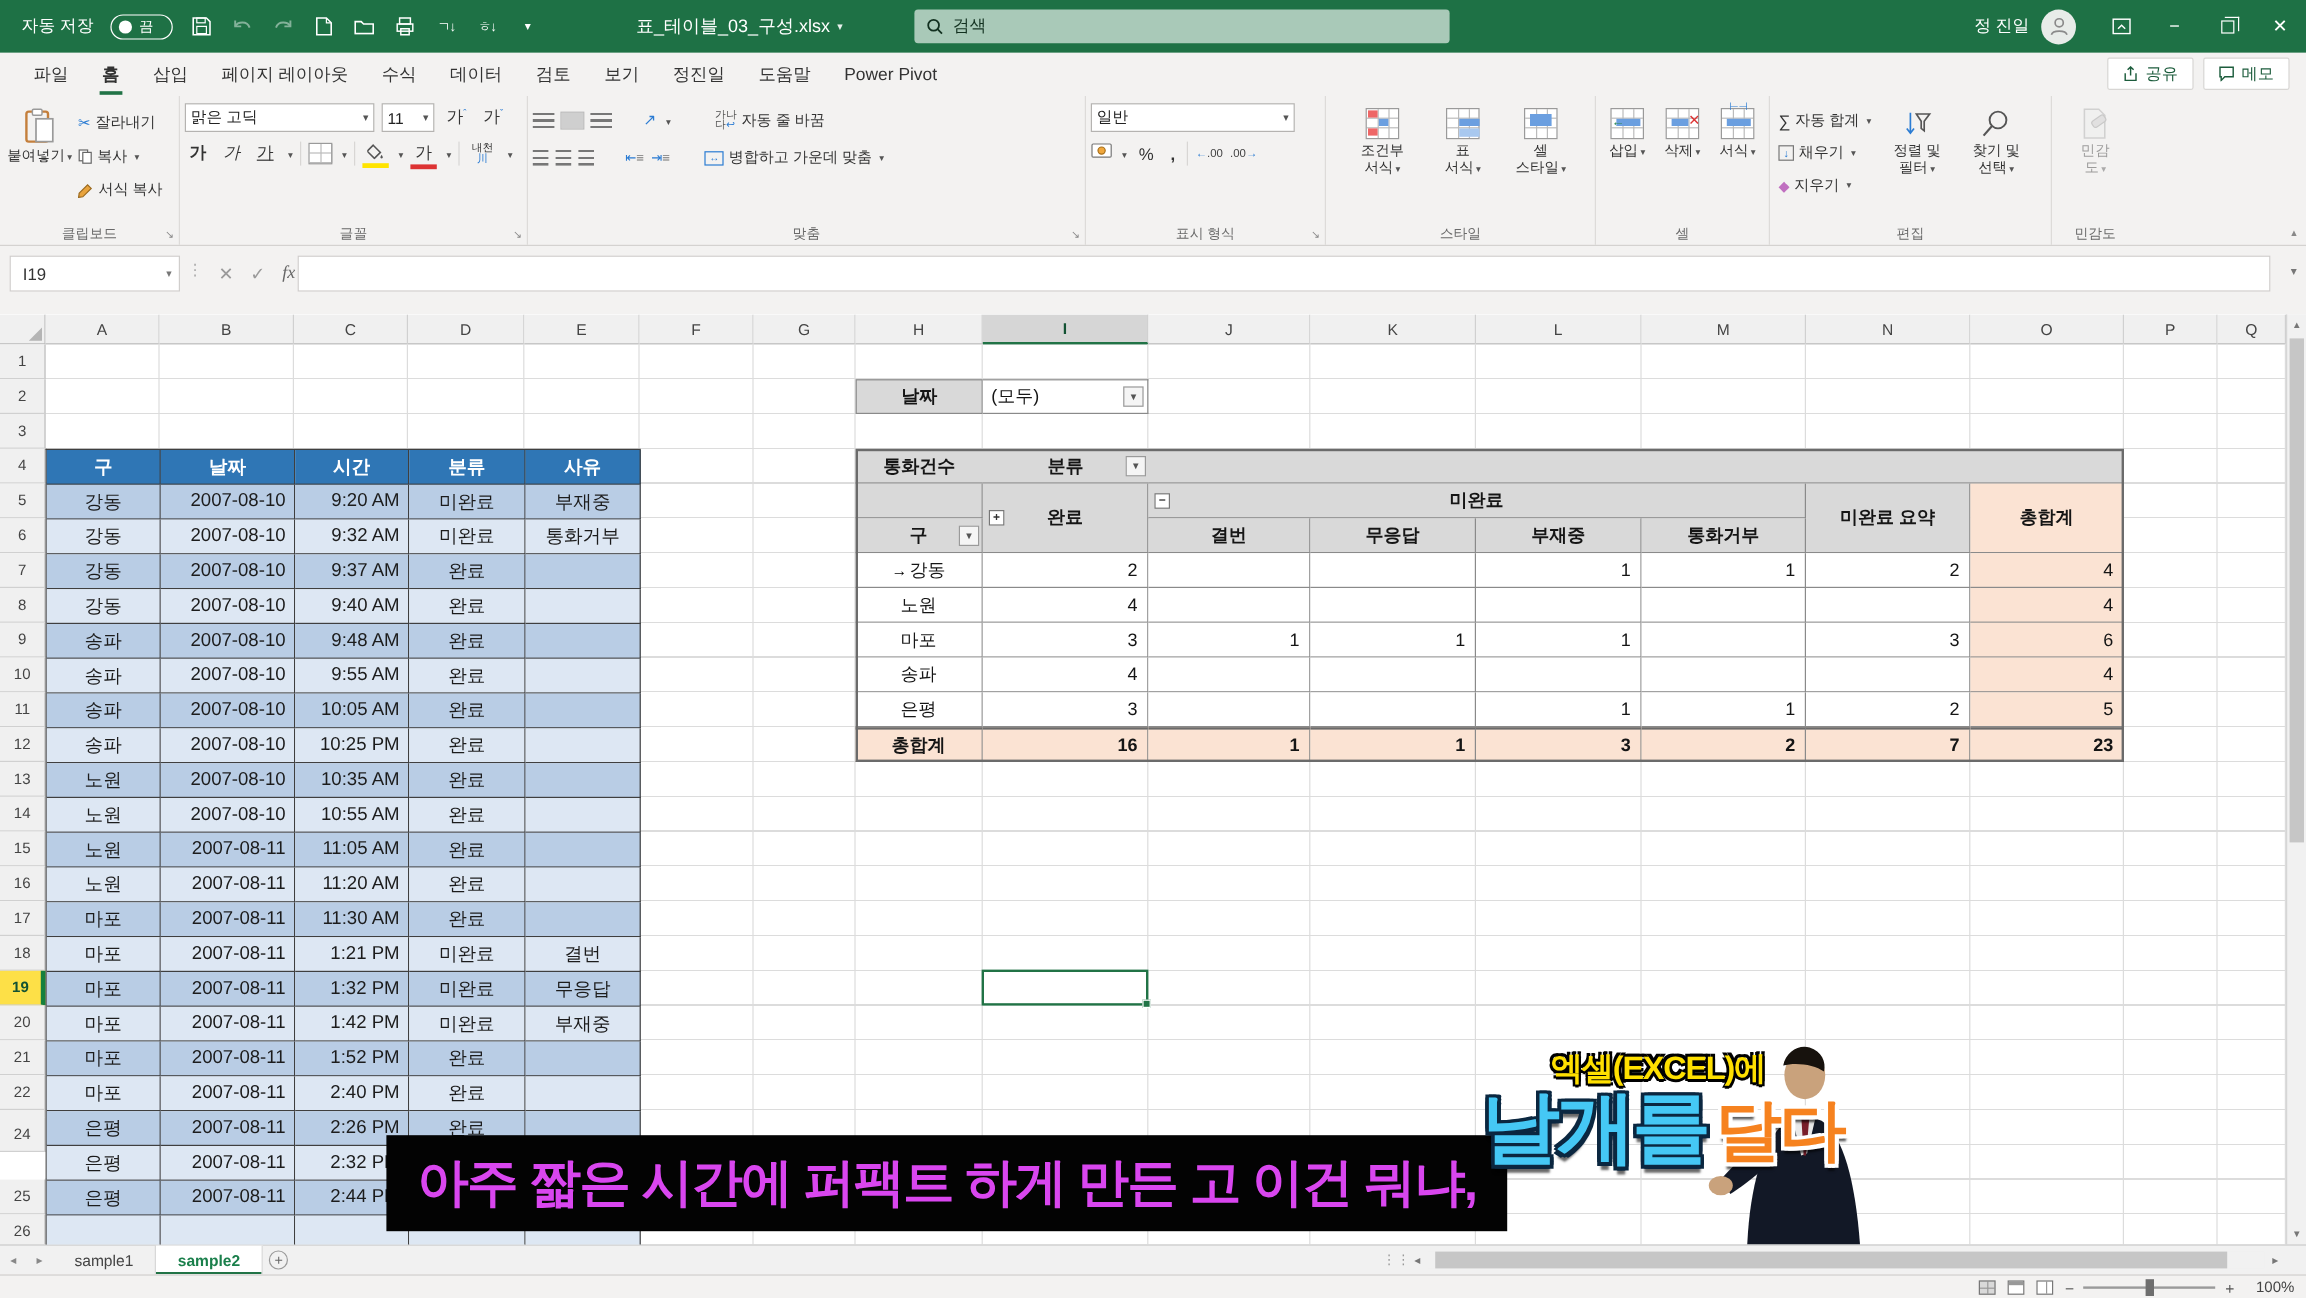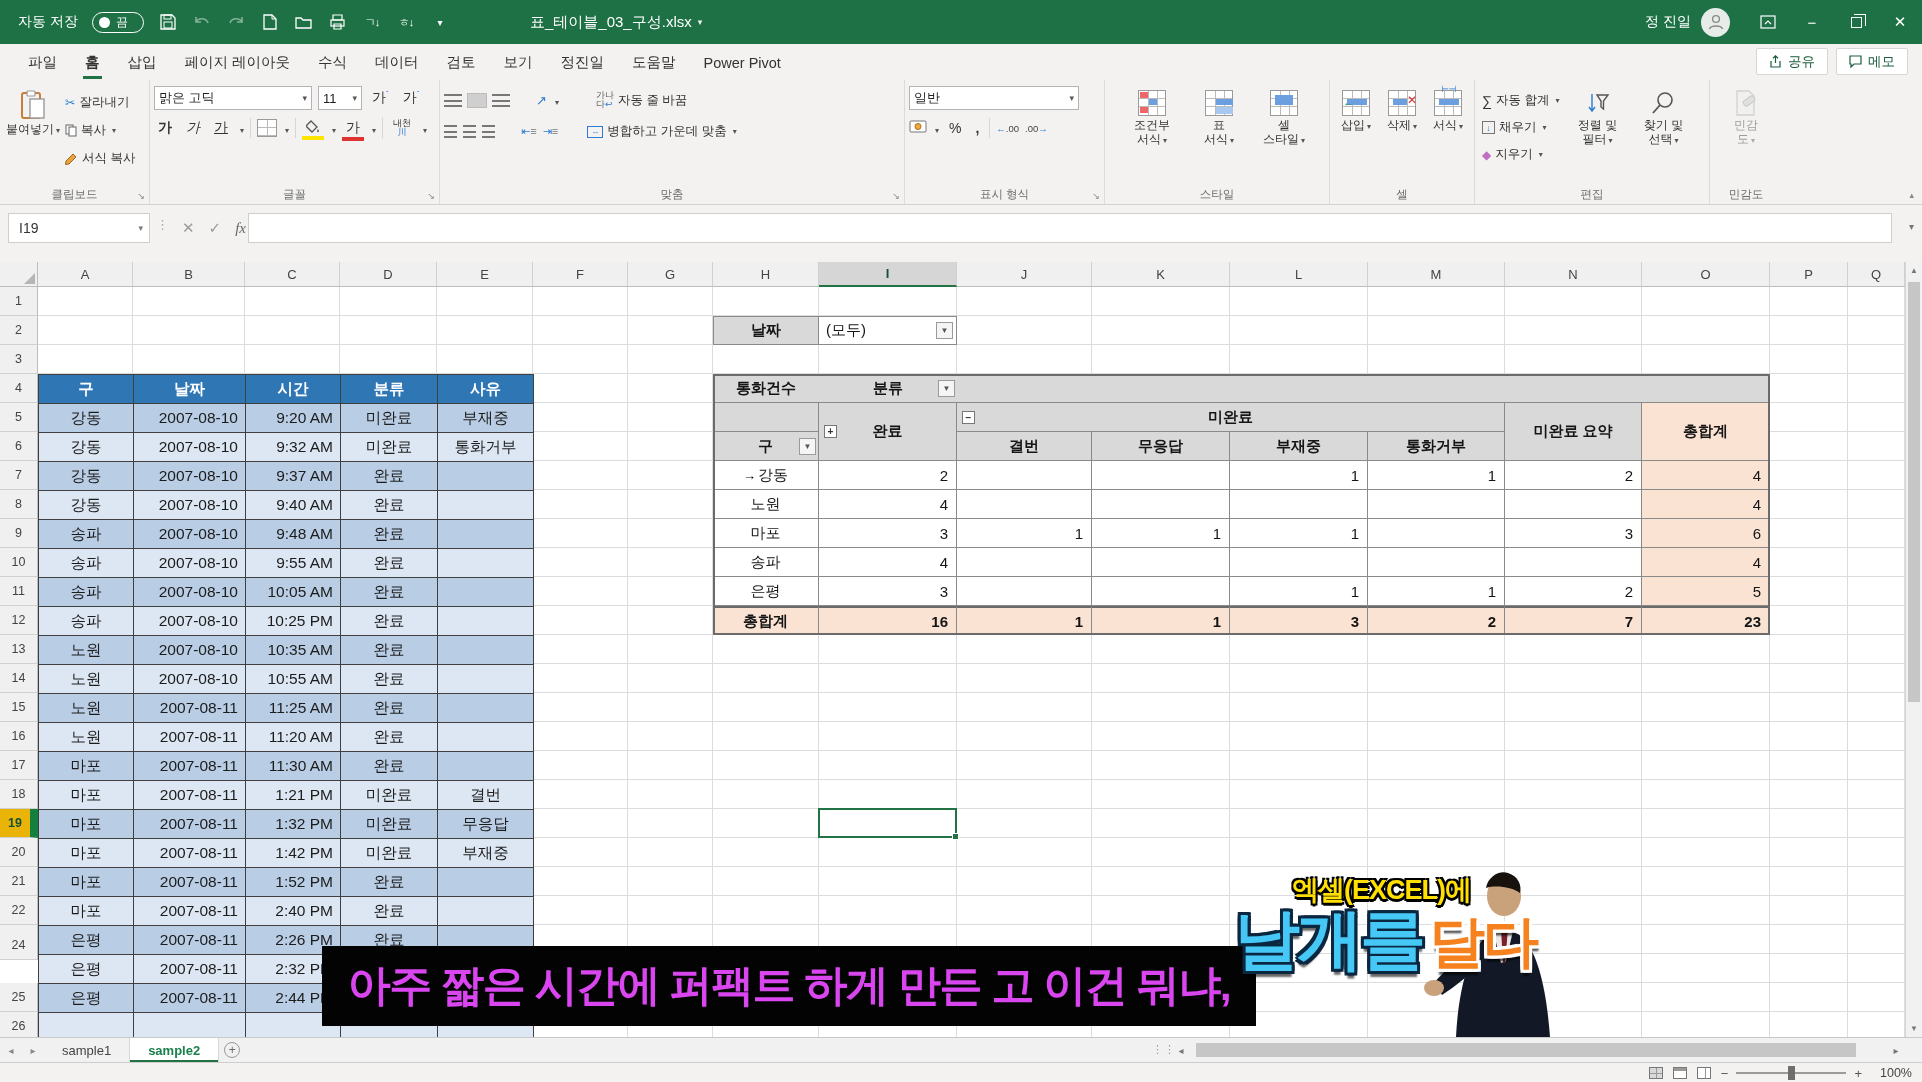--- a/index.html
+++ b/index.html
@@ -107,21 +107,21 @@
     border-right:1px solid #bdbdbd; border-bottom:1px solid #bdbdbd; }
   #corner::after { content:""; position:absolute; right:2px; bottom:2px;
     border-left:11px solid transparent; border-bottom:11px solid #b5b5b5; }
   .ch { position:absolute; top:0; height:25px; background:#f0f0f0; border-right:1px solid #d0d0d0;
     border-bottom:1px solid #bdbdbd; font-size:13px; color:#444; display:flex; align-items:center;
     justify-content:center; }
   .ch.sel { background:#d6d6d6; border-bottom:2px solid #217346; color:#135233; font-weight:bold; }
   .rh { position:absolute; left:0; width:38px; height:29px; background:#f0f0f0;
     border-right:1px solid #bdbdbd; border-bottom:1px solid #d0d0d0; font-size:12.5px; color:#444;
     display:flex; align-items:center; justify-content:center; }
-  .rh.sel { background:#eab308; border-right:8px solid #15803d; color:#135233; font-weight:bold; }
+  .rh.sel { background:#fde047; border-right:4px solid #15803d; color:#135233; font-weight:bold; }
   #hlines { position:absolute; left:38px; top:25px; width:1867px; height:750px;
     background:repeating-linear-gradient(to bottom,transparent 0 28px,#dcdcdc 28px 29px); }
   .vl { position:absolute; top:25px; height:750px; width:1px; background:#dcdcdc; }
 
   
   #dtable { position:absolute; left:38px; top:112px; display:grid;
     grid-template-columns:95px 112px 95px 97px 96px; grid-auto-rows:29px;
     border-left:1.5px solid #3f3f3f; border-top:1.5px solid #3f3f3f; z-index:3; }
   .dc { border-right:1px solid #3f3f3f; border-bottom:1px solid #3f3f3f; font-size:15.5px;
     color:#1c1c1c; display:flex; align-items:center; justify-content:center; overflow:hidden; }
@@ -256,20 +256,27 @@
             <rect x="1" y="6" width="13" height="6" fill="none" stroke="#fff" stroke-width="1.2"></rect>
             <path d="M4 10h7v5H4z" fill="none" stroke="#fff" stroke-width="1.2"></path>
           </svg>
       </span>
       <span class="qat-ic qat-text-ic">ㄱ↓</span>
       <span class="qat-ic qat-text-ic">ㅎ↓</span>
       <span class="qat-ic qat-chev"></span>
     </div>
     <div id="doc-title">
       <span>표_테이블_03_구성.xlsx</span>
+    </div>
+    <div id="search-box">
+      <svg width="14" height="14" viewBox="0 0 14 14">
+          <circle cx="6" cy="6" r="4.5" fill="none" stroke="#12301f" stroke-width="1.5"></circle>
+          <path d="M9.5 9.5 L13 13" stroke="#12301f" stroke-width="1.5"></path>
+        </svg>
+      <span>검색</span>
     </div>
     <div id="tb-right">
       <span id="user-name">정 진일</span>
       <span id="avatar">
         <svg width="18" height="18" viewBox="0 0 18 18">
             <circle cx="9" cy="6" r="3.4" fill="none" stroke="#8a8a8a" stroke-width="1.4"></circle>
             <path d="M2.5 16c1-4 12-4 13 0" fill="none" stroke="#8a8a8a" stroke-width="1.4"></path>
           </svg>
       </span>
       <span class="winbtn">
@@ -673,21 +680,21 @@
         <div class="dc dk num">10:35 AM</div>
         <div class="dc dk">완료</div>
         <div class="dc dk"></div>
         <div class="dc lt">노원</div>
         <div class="dc lt num">2007-08-10</div>
         <div class="dc lt num">10:55 AM</div>
         <div class="dc lt">완료</div>
         <div class="dc lt"></div>
         <div class="dc dk">노원</div>
         <div class="dc dk num">2007-08-11</div>
-        <div class="dc dk num">11:25 AM</div>
+        <div class="dc dk num">11:05 AM</div>
         <div class="dc dk">완료</div>
         <div class="dc dk"></div>
         <div class="dc lt">노원</div>
         <div class="dc lt num">2007-08-11</div>
         <div class="dc lt num">11:20 AM</div>
         <div class="dc lt">완료</div>
         <div class="dc lt"></div>
         <div class="dc dk">마포</div>
         <div class="dc dk num">2007-08-11</div>
         <div class="dc dk num">11:30 AM</div>

